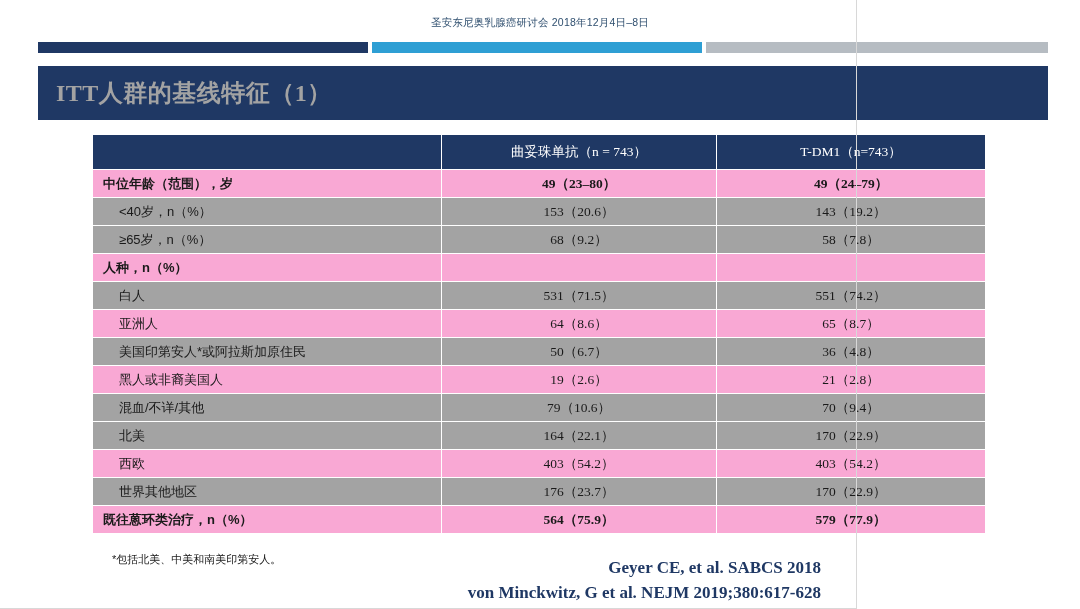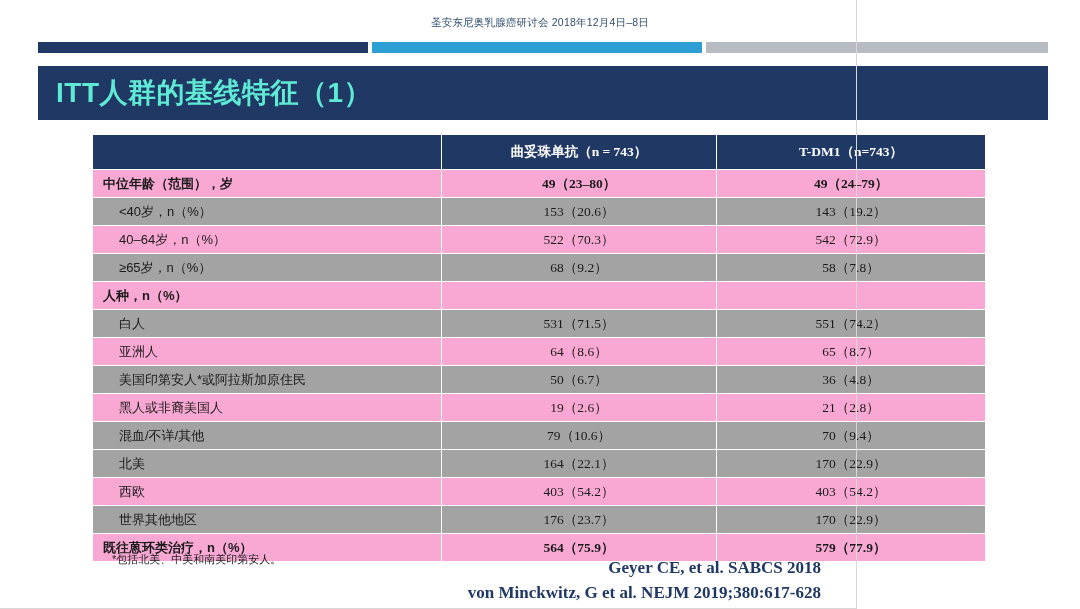--- a/index.html
+++ b/index.html
@@ -58,44 +58,44 @@
     position: absolute;
     top: 66px;
     left: 38px;
     width: 1010px;
     height: 54px;
     background: #1f3864;
     display: flex;
     align-items: center;
   }
   .title-text {
-    color: #5eead4;
-    font-family: Liberation Sans, sans-serif;
-    font-size: 28px;
+    color: #a3a3a3;
+    font-family: Liberation Serif, serif;
+    font-size: 24px;
     font-weight: bold;
     padding-left: 18px;
     letter-spacing: 0.5px;
   }
 
   .table-wrap {
     position: absolute;
     top: 134px;
     left: 92px;
     width: 884px;
   }
   table.data {
     border-collapse: collapse;
     width: 884px;
     table-layout: fixed;
   }
   table.data th {
     background: #1f3864;
     color: #ffffff;
     font-size: 13.5px;
-    font-weight: bold;
+    font-weight: normal;
     height: 32px;
     text-align: center;
     border: 1px solid #ffffff;
     font-family: "Liberation Serif", serif;
   }
   table.data th.col-label { width: 346px; }
   table.data th.col-v1 { width: 272px; }
   table.data th.col-v2 { width: 266px; }
   table.data td {
     font-size: 13px;
@@ -170,25 +170,20 @@
           <tr class="shade">
             <td class="lbl bold">中位年龄（范围），岁</td>
             <td class="val bold">49（23–80）</td>
             <td class="val bold">49（24–79）</td>
           </tr>
           <tr class="plain">
             <td class="lbl indent">&lt;40岁，n（%）</td>
             <td class="val">153（20.6）</td>
             <td class="val">143（19.2）</td>
           </tr>
-          <tr class="shade">
-            <td class="lbl indent">40–64岁，n（%）</td>
-            <td class="val">522（70.3）</td>
-            <td class="val">542（72.9）</td>
-          </tr>
           <tr class="plain">
             <td class="lbl indent">≥65岁，n（%）</td>
             <td class="val">68（9.2）</td>
             <td class="val">58（7.8）</td>
           </tr>
           <tr class="shade">
             <td class="lbl bold">人种，n（%）</td>
             <td class="val bold"></td>
             <td class="val bold"></td>
           </tr>

